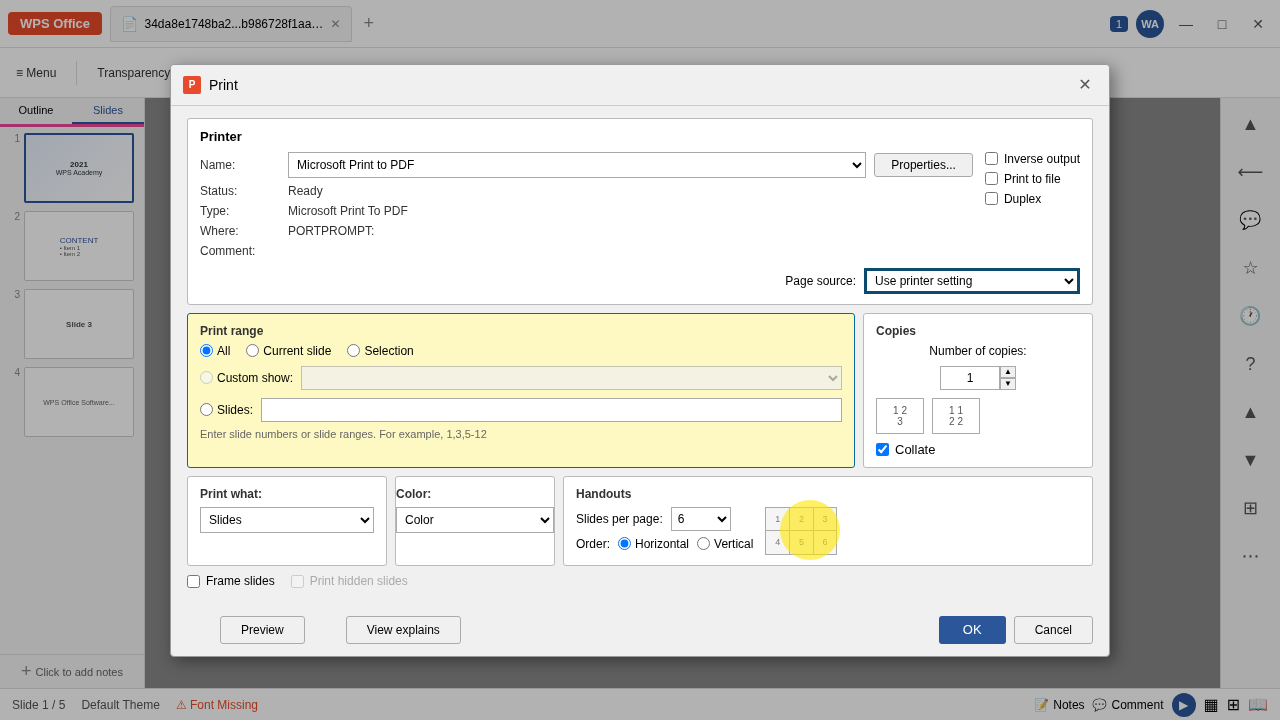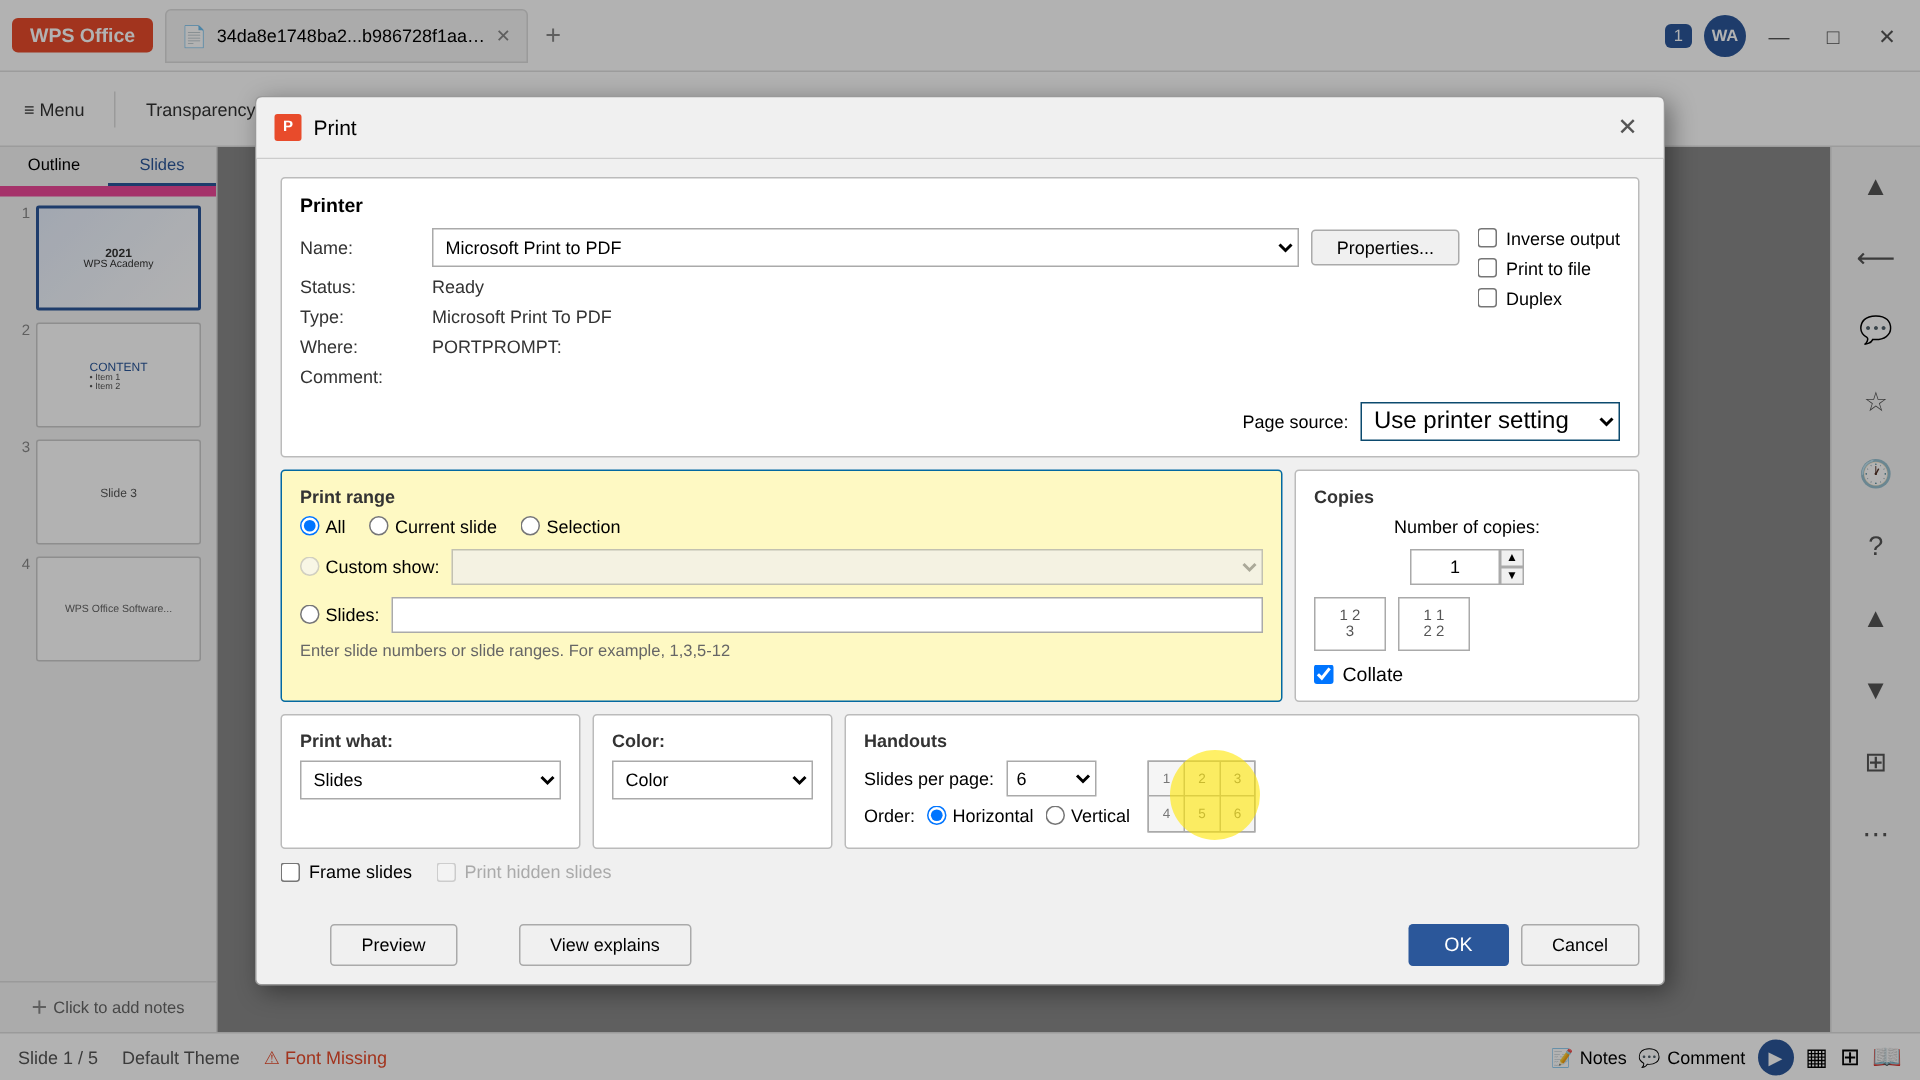--- a/index.html
+++ b/index.html
@@ -98,21 +98,21 @@
     
     .sidebar {
       width: 145px;
       background: #f5f5f5;
       border-right: 1px solid #ddd;
       display: flex;
       flex-direction: column;
     }
     .sidebar-tabs {
       display: flex;
-      border-bottom: 7px solid #ec4899;
+      border-bottom: 3px solid #ec4899;
     }
     .sidebar-tab {
       flex: 1;
       padding: 6px 4px;
       font-size: 11px;
       text-align: center;
       cursor: pointer;
       background: none;
       border: none;
       border-bottom: 2px solid transparent;
@@ -313,25 +313,25 @@
     .page-source-row {
       display: flex;
       align-items: center;
       justify-content: flex-end;
       gap: 8px;
       margin-top: 4px;
     }
     .page-source-label { font-size: 12px; }
     .page-source-select {
       height: 26px;
-      border: 1px solid #0c4a6e;
+      border: 3px solid #0c4a6e;
       background: #fff;
       padding: 0 4px;
-      font-size: 16px;
-      width: 173px;
+      font-size: 12px;
+      width: 216px;
     }
 
     
     .lower-sections {
       display: flex;
       gap: 8px;
       margin-bottom: 8px;
     }
     .print-range-section {
       flex: 1;
@@ -435,21 +435,21 @@
       border: 1px solid #bbb;
       background: #fff;
       border-radius: 3px;
       padding: 10px 12px;
     }
     .color-section {
       width: 160px;
       border: 1px solid #bbb;
       background: #fff;
       border-radius: 3px;
-      padding: 10px 12px;
+      padding: 10px 0;
     }
     .handouts-section {
       flex: 1;
       border: 1px solid #bbb;
       background: #fff;
       border-radius: 3px;
       padding: 10px 12px;
     }
     .dropdown-select {
       width: 100%;
@@ -602,21 +602,21 @@
             <div style="font-size:8px;color:#2b579a;">CONTENT</div>
             <div style="font-size:6px;">• Item 1</div>
             <div style="font-size:6px;">• Item 2</div>
           </div>
         </div>
       </div>
       <div class="slide-thumb">
         <span class="slide-num">3</span>
         <div class="slide-preview">
           <div style="font-size:7px;color:#555;padding:2px;text-align:center;">
-            <div style="font-size:8px;font-weight:normal;">Slide 3</div>
+            <div style="font-size:8px;font-weight:bold;">Slide 3</div>
           </div>
         </div>
       </div>
       <div class="slide-thumb">
         <span class="slide-num">4</span>
         <div class="slide-preview">
           <div style="font-size:7px;color:#666;padding:2px;">WPS Office Software...</div>
         </div>
       </div>
     </div>

